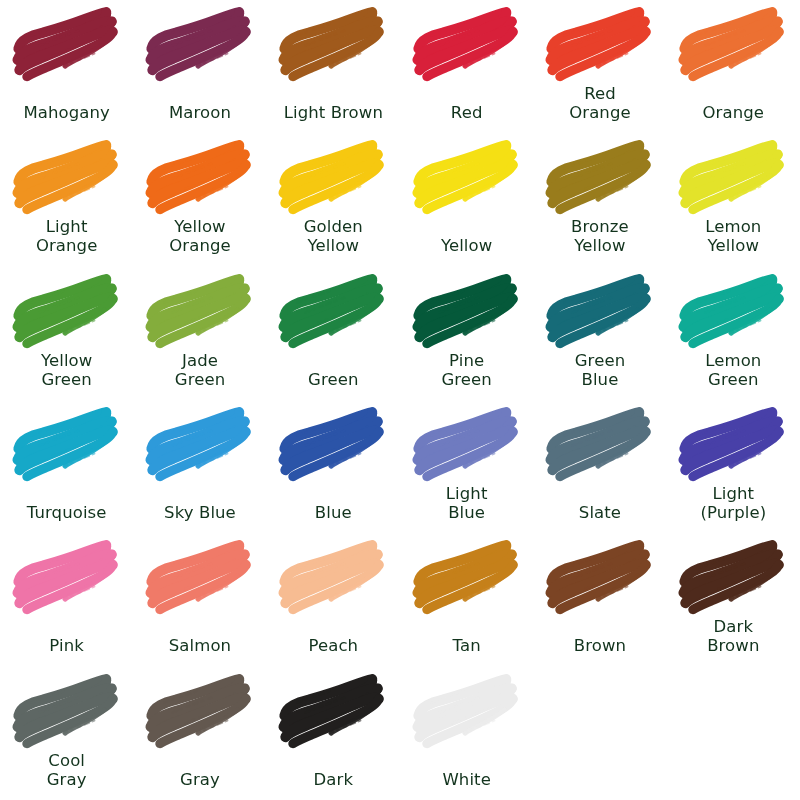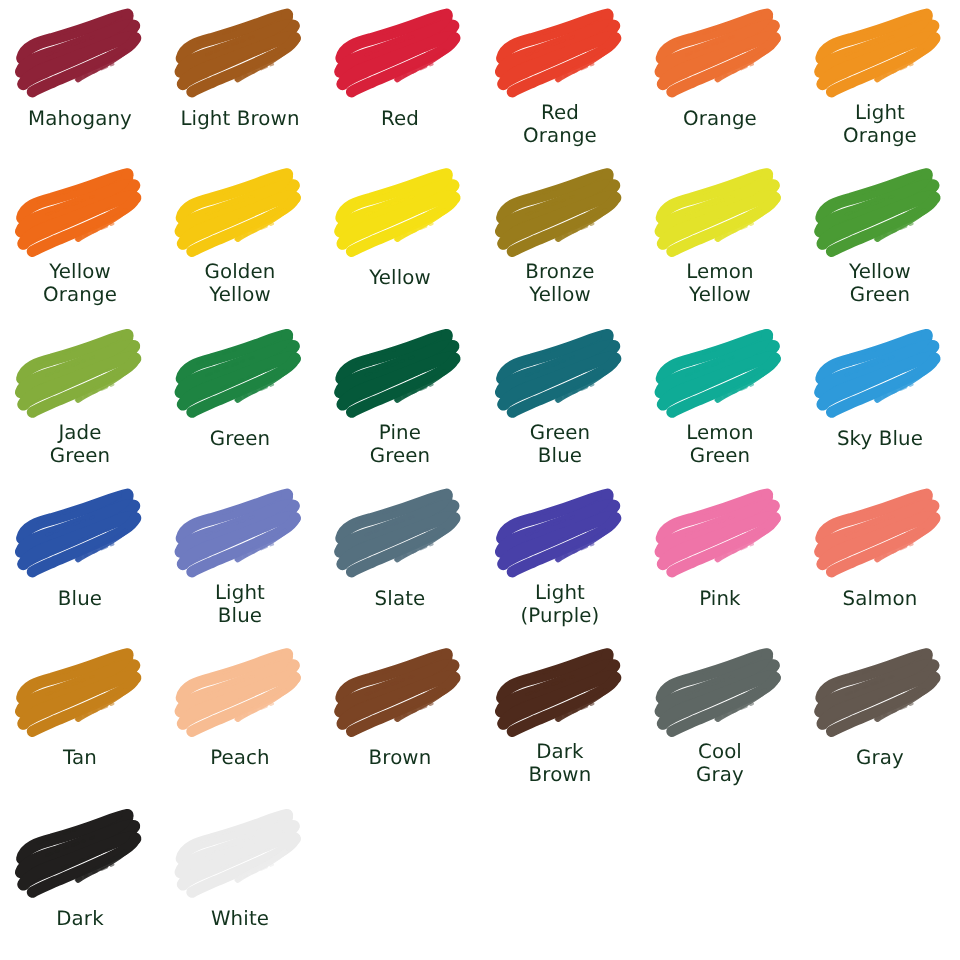--- a/index.html
+++ b/index.html
@@ -56,21 +56,21 @@
     font-size: 16.5px;
     line-height: 19px;
     letter-spacing: 0.1px;
     white-space: pre-line;
     font-family: "DejaVu Sans", "Liberation Sans", sans-serif;
   }
   .swatch-label.two-line {
     top: 84px;
   }
   .swatch-label.one-line {
-    top: 89px;
+    top: 103px;
   }
 </style>
 </head>
 <body>
 
 <div id="swatch-grid">
     <div class="swatch-cell">
       <div class="swatch-mark">
         <svg viewBox="0 0 120 88" preserveAspectRatio="xMidYMid meet">
           <g fill="none" stroke="#8e2238" stroke-linecap="round" stroke-linejoin="round">
@@ -86,20 +86,40 @@
             <path d="M22,36 C32,32 44,28 56,24" stroke-width="2.4" opacity="0.55" stroke-dasharray="5 4 2 6 3 5"></path>
             <path d="M56,69 C66,65 78,60 90,55" stroke-width="2.4" opacity="0.55" stroke-dasharray="5 4 2 6 3 5"></path>
           </g>
         </svg>
       </div>
       <div class="swatch-label one-line">Mahogany</div>
     </div>
     <div class="swatch-cell">
       <div class="swatch-mark">
         <svg viewBox="0 0 120 88" preserveAspectRatio="xMidYMid meet">
+          <g fill="none" stroke="#7b2a50" stroke-linecap="round" stroke-linejoin="round">
+            <path d="M8,50 C10,40 22,36 34,33 C48,29 64,24 80,18 C88,15 96,12 102,11" stroke-width="11"></path>
+            <path d="M102,11 C104,15 98,19 90,23 C74,31 52,41 34,49 C22,54 12,58 7,62" stroke-width="10"></path>
+            <path d="M7,62 C10,53 24,48 38,44 C56,38 76,30 92,24 C99,21 104,20 108,21" stroke-width="11"></path>
+            <path d="M108,21 C106,27 98,31 88,36 C70,45 46,55 30,62 C20,66 13,70 9,73" stroke-width="10"></path>
+            <path d="M9,73 C13,65 26,60 40,55 C58,48 78,40 94,34 C101,31 106,30 109,32" stroke-width="11"></path>
+            <path d="M109,32 C107,38 99,43 88,48 C72,56 50,65 36,71 C27,75 20,78 17,80" stroke-width="10"></path>
+            <path d="M100,44 C94,49 86,54 76,59 C68,63 62,66 58,69" stroke-width="5" opacity="0.92"></path>
+            <path d="M30,47 C42,42 58,36 74,30" stroke-width="2.4" opacity="0.55" stroke-dasharray="5 4 2 6 3 5"></path>
+            <path d="M44,58 C56,53 72,47 86,42" stroke-width="2.4" opacity="0.55" stroke-dasharray="5 4 2 6 3 5"></path>
+            <path d="M22,36 C32,32 44,28 56,24" stroke-width="2.4" opacity="0.55" stroke-dasharray="5 4 2 6 3 5"></path>
+            <path d="M56,69 C66,65 78,60 90,55" stroke-width="2.4" opacity="0.55" stroke-dasharray="5 4 2 6 3 5"></path>
+          </g>
+        </svg>
+      </div>
+      <div class="swatch-label one-line">Maroon</div>
+    </div>
+    <div class="swatch-cell">
+      <div class="swatch-mark">
+        <svg viewBox="0 0 120 88" preserveAspectRatio="xMidYMid meet">
           <g fill="none" stroke="#a05a1c" stroke-linecap="round" stroke-linejoin="round">
             <path d="M8,50 C10,40 22,36 34,33 C48,29 64,24 80,18 C88,15 96,12 102,11" stroke-width="11"></path>
             <path d="M102,11 C104,15 98,19 90,23 C74,31 52,41 34,49 C22,54 12,58 7,62" stroke-width="10"></path>
             <path d="M7,62 C10,53 24,48 38,44 C56,38 76,30 92,24 C99,21 104,20 108,21" stroke-width="11"></path>
             <path d="M108,21 C106,27 98,31 88,36 C70,45 46,55 30,62 C20,66 13,70 9,73" stroke-width="10"></path>
             <path d="M9,73 C13,65 26,60 40,55 C58,48 78,40 94,34 C101,31 106,30 109,32" stroke-width="11"></path>
             <path d="M109,32 C107,38 99,43 88,48 C72,56 50,65 36,71 C27,75 20,78 17,80" stroke-width="10"></path>
             <path d="M100,44 C94,49 86,54 76,59 C68,63 62,66 58,69" stroke-width="5" opacity="0.92"></path>
             <path d="M30,47 C42,42 58,36 74,30" stroke-width="2.4" opacity="0.55" stroke-dasharray="5 4 2 6 3 5"></path>
             <path d="M44,58 C56,53 72,47 86,42" stroke-width="2.4" opacity="0.55" stroke-dasharray="5 4 2 6 3 5"></path>
@@ -417,20 +437,40 @@
             <path d="M56,69 C66,65 78,60 90,55" stroke-width="2.4" opacity="0.55" stroke-dasharray="5 4 2 6 3 5"></path>
           </g>
         </svg>
       </div>
       <div class="swatch-label two-line">Lemon
 Green</div>
     </div>
     <div class="swatch-cell">
       <div class="swatch-mark">
         <svg viewBox="0 0 120 88" preserveAspectRatio="xMidYMid meet">
+          <g fill="none" stroke="#16a8c8" stroke-linecap="round" stroke-linejoin="round">
+            <path d="M8,50 C10,40 22,36 34,33 C48,29 64,24 80,18 C88,15 96,12 102,11" stroke-width="11"></path>
+            <path d="M102,11 C104,15 98,19 90,23 C74,31 52,41 34,49 C22,54 12,58 7,62" stroke-width="10"></path>
+            <path d="M7,62 C10,53 24,48 38,44 C56,38 76,30 92,24 C99,21 104,20 108,21" stroke-width="11"></path>
+            <path d="M108,21 C106,27 98,31 88,36 C70,45 46,55 30,62 C20,66 13,70 9,73" stroke-width="10"></path>
+            <path d="M9,73 C13,65 26,60 40,55 C58,48 78,40 94,34 C101,31 106,30 109,32" stroke-width="11"></path>
+            <path d="M109,32 C107,38 99,43 88,48 C72,56 50,65 36,71 C27,75 20,78 17,80" stroke-width="10"></path>
+            <path d="M100,44 C94,49 86,54 76,59 C68,63 62,66 58,69" stroke-width="5" opacity="0.92"></path>
+            <path d="M30,47 C42,42 58,36 74,30" stroke-width="2.4" opacity="0.55" stroke-dasharray="5 4 2 6 3 5"></path>
+            <path d="M44,58 C56,53 72,47 86,42" stroke-width="2.4" opacity="0.55" stroke-dasharray="5 4 2 6 3 5"></path>
+            <path d="M22,36 C32,32 44,28 56,24" stroke-width="2.4" opacity="0.55" stroke-dasharray="5 4 2 6 3 5"></path>
+            <path d="M56,69 C66,65 78,60 90,55" stroke-width="2.4" opacity="0.55" stroke-dasharray="5 4 2 6 3 5"></path>
+          </g>
+        </svg>
+      </div>
+      <div class="swatch-label one-line">Turquoise</div>
+    </div>
+    <div class="swatch-cell">
+      <div class="swatch-mark">
+        <svg viewBox="0 0 120 88" preserveAspectRatio="xMidYMid meet">
           <g fill="none" stroke="#2e9ada" stroke-linecap="round" stroke-linejoin="round">
             <path d="M8,50 C10,40 22,36 34,33 C48,29 64,24 80,18 C88,15 96,12 102,11" stroke-width="11"></path>
             <path d="M102,11 C104,15 98,19 90,23 C74,31 52,41 34,49 C22,54 12,58 7,62" stroke-width="10"></path>
             <path d="M7,62 C10,53 24,48 38,44 C56,38 76,30 92,24 C99,21 104,20 108,21" stroke-width="11"></path>
             <path d="M108,21 C106,27 98,31 88,36 C70,45 46,55 30,62 C20,66 13,70 9,73" stroke-width="10"></path>
             <path d="M9,73 C13,65 26,60 40,55 C58,48 78,40 94,34 C101,31 106,30 109,32" stroke-width="11"></path>
             <path d="M109,32 C107,38 99,43 88,48 C72,56 50,65 36,71 C27,75 20,78 17,80" stroke-width="10"></path>
             <path d="M100,44 C94,49 86,54 76,59 C68,63 62,66 58,69" stroke-width="5" opacity="0.92"></path>
             <path d="M30,47 C42,42 58,36 74,30" stroke-width="2.4" opacity="0.55" stroke-dasharray="5 4 2 6 3 5"></path>
             <path d="M44,58 C56,53 72,47 86,42" stroke-width="2.4" opacity="0.55" stroke-dasharray="5 4 2 6 3 5"></path>
@@ -559,56 +599,56 @@
             <path d="M22,36 C32,32 44,28 56,24" stroke-width="2.4" opacity="0.55" stroke-dasharray="5 4 2 6 3 5"></path>
             <path d="M56,69 C66,65 78,60 90,55" stroke-width="2.4" opacity="0.55" stroke-dasharray="5 4 2 6 3 5"></path>
           </g>
         </svg>
       </div>
       <div class="swatch-label one-line">Salmon</div>
     </div>
     <div class="swatch-cell">
       <div class="swatch-mark">
         <svg viewBox="0 0 120 88" preserveAspectRatio="xMidYMid meet">
+          <g fill="none" stroke="#f7bc92" stroke-linecap="round" stroke-linejoin="round">
+            <path d="M8,50 C10,40 22,36 34,33 C48,29 64,24 80,18 C88,15 96,12 102,11" stroke-width="11"></path>
+            <path d="M102,11 C104,15 98,19 90,23 C74,31 52,41 34,49 C22,54 12,58 7,62" stroke-width="10"></path>
+            <path d="M7,62 C10,53 24,48 38,44 C56,38 76,30 92,24 C99,21 104,20 108,21" stroke-width="11"></path>
+            <path d="M108,21 C106,27 98,31 88,36 C70,45 46,55 30,62 C20,66 13,70 9,73" stroke-width="10"></path>
+            <path d="M9,73 C13,65 26,60 40,55 C58,48 78,40 94,34 C101,31 106,30 109,32" stroke-width="11"></path>
+            <path d="M109,32 C107,38 99,43 88,48 C72,56 50,65 36,71 C27,75 20,78 17,80" stroke-width="10"></path>
+            <path d="M100,44 C94,49 86,54 76,59 C68,63 62,66 58,69" stroke-width="5" opacity="0.92"></path>
+            <path d="M30,47 C42,42 58,36 74,30" stroke-width="2.4" opacity="0.55" stroke-dasharray="5 4 2 6 3 5"></path>
+            <path d="M44,58 C56,53 72,47 86,42" stroke-width="2.4" opacity="0.55" stroke-dasharray="5 4 2 6 3 5"></path>
+            <path d="M22,36 C32,32 44,28 56,24" stroke-width="2.4" opacity="0.55" stroke-dasharray="5 4 2 6 3 5"></path>
+            <path d="M56,69 C66,65 78,60 90,55" stroke-width="2.4" opacity="0.55" stroke-dasharray="5 4 2 6 3 5"></path>
+          </g>
+        </svg>
+      </div>
+      <div class="swatch-label one-line">Peach</div>
+    </div>
+    <div class="swatch-cell">
+      <div class="swatch-mark">
+        <svg viewBox="0 0 120 88" preserveAspectRatio="xMidYMid meet">
           <g fill="none" stroke="#c5801a" stroke-linecap="round" stroke-linejoin="round">
             <path d="M8,50 C10,40 22,36 34,33 C48,29 64,24 80,18 C88,15 96,12 102,11" stroke-width="11"></path>
             <path d="M102,11 C104,15 98,19 90,23 C74,31 52,41 34,49 C22,54 12,58 7,62" stroke-width="10"></path>
             <path d="M7,62 C10,53 24,48 38,44 C56,38 76,30 92,24 C99,21 104,20 108,21" stroke-width="11"></path>
             <path d="M108,21 C106,27 98,31 88,36 C70,45 46,55 30,62 C20,66 13,70 9,73" stroke-width="10"></path>
             <path d="M9,73 C13,65 26,60 40,55 C58,48 78,40 94,34 C101,31 106,30 109,32" stroke-width="11"></path>
             <path d="M109,32 C107,38 99,43 88,48 C72,56 50,65 36,71 C27,75 20,78 17,80" stroke-width="10"></path>
             <path d="M100,44 C94,49 86,54 76,59 C68,63 62,66 58,69" stroke-width="5" opacity="0.92"></path>
             <path d="M30,47 C42,42 58,36 74,30" stroke-width="2.4" opacity="0.55" stroke-dasharray="5 4 2 6 3 5"></path>
             <path d="M44,58 C56,53 72,47 86,42" stroke-width="2.4" opacity="0.55" stroke-dasharray="5 4 2 6 3 5"></path>
             <path d="M22,36 C32,32 44,28 56,24" stroke-width="2.4" opacity="0.55" stroke-dasharray="5 4 2 6 3 5"></path>
             <path d="M56,69 C66,65 78,60 90,55" stroke-width="2.4" opacity="0.55" stroke-dasharray="5 4 2 6 3 5"></path>
           </g>
         </svg>
       </div>
       <div class="swatch-label one-line">Tan</div>
-    </div>
-    <div class="swatch-cell">
-      <div class="swatch-mark">
-        <svg viewBox="0 0 120 88" preserveAspectRatio="xMidYMid meet">
-          <g fill="none" stroke="#f7bc92" stroke-linecap="round" stroke-linejoin="round">
-            <path d="M8,50 C10,40 22,36 34,33 C48,29 64,24 80,18 C88,15 96,12 102,11" stroke-width="11"></path>
-            <path d="M102,11 C104,15 98,19 90,23 C74,31 52,41 34,49 C22,54 12,58 7,62" stroke-width="10"></path>
-            <path d="M7,62 C10,53 24,48 38,44 C56,38 76,30 92,24 C99,21 104,20 108,21" stroke-width="11"></path>
-            <path d="M108,21 C106,27 98,31 88,36 C70,45 46,55 30,62 C20,66 13,70 9,73" stroke-width="10"></path>
-            <path d="M9,73 C13,65 26,60 40,55 C58,48 78,40 94,34 C101,31 106,30 109,32" stroke-width="11"></path>
-            <path d="M109,32 C107,38 99,43 88,48 C72,56 50,65 36,71 C27,75 20,78 17,80" stroke-width="10"></path>
-            <path d="M100,44 C94,49 86,54 76,59 C68,63 62,66 58,69" stroke-width="5" opacity="0.92"></path>
-            <path d="M30,47 C42,42 58,36 74,30" stroke-width="2.4" opacity="0.55" stroke-dasharray="5 4 2 6 3 5"></path>
-            <path d="M44,58 C56,53 72,47 86,42" stroke-width="2.4" opacity="0.55" stroke-dasharray="5 4 2 6 3 5"></path>
-            <path d="M22,36 C32,32 44,28 56,24" stroke-width="2.4" opacity="0.55" stroke-dasharray="5 4 2 6 3 5"></path>
-            <path d="M56,69 C66,65 78,60 90,55" stroke-width="2.4" opacity="0.55" stroke-dasharray="5 4 2 6 3 5"></path>
-          </g>
-        </svg>
-      </div>
-      <div class="swatch-label one-line">Peach</div>
     </div>
     <div class="swatch-cell">
       <div class="swatch-mark">
         <svg viewBox="0 0 120 88" preserveAspectRatio="xMidYMid meet">
           <g fill="none" stroke="#7b4424" stroke-linecap="round" stroke-linejoin="round">
             <path d="M8,50 C10,40 22,36 34,33 C48,29 64,24 80,18 C88,15 96,12 102,11" stroke-width="11"></path>
             <path d="M102,11 C104,15 98,19 90,23 C74,31 52,41 34,49 C22,54 12,58 7,62" stroke-width="10"></path>
             <path d="M7,62 C10,53 24,48 38,44 C56,38 76,30 92,24 C99,21 104,20 108,21" stroke-width="11"></path>
             <path d="M108,21 C106,27 98,31 88,36 C70,45 46,55 30,62 C20,66 13,70 9,73" stroke-width="10"></path>
             <path d="M9,73 C13,65 26,60 40,55 C58,48 78,40 94,34 C101,31 106,30 109,32" stroke-width="11"></path>

